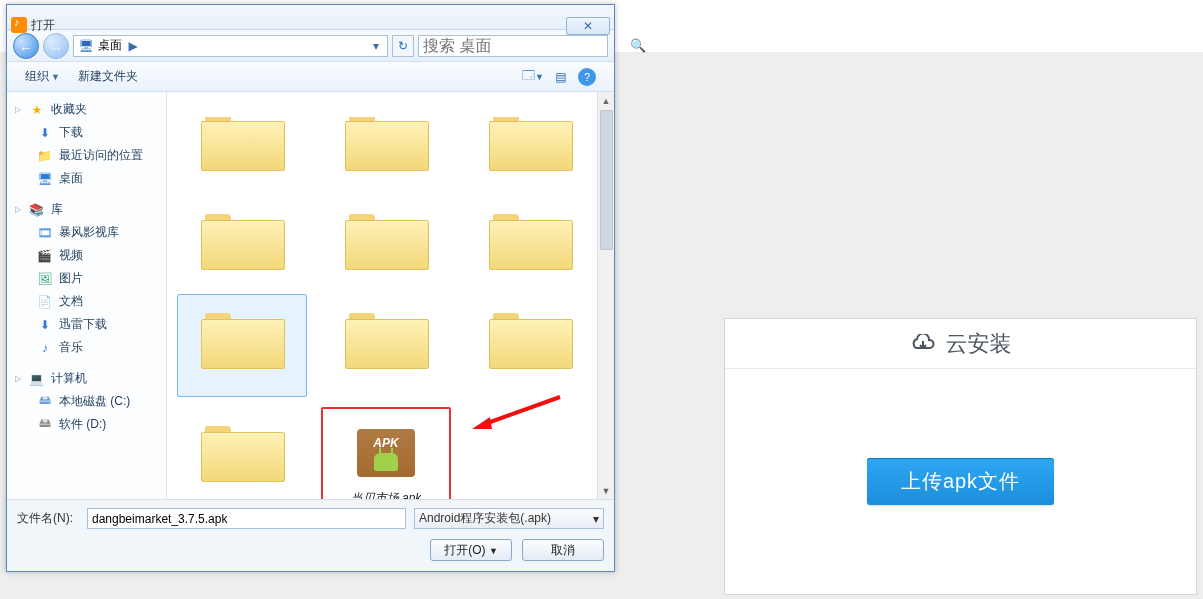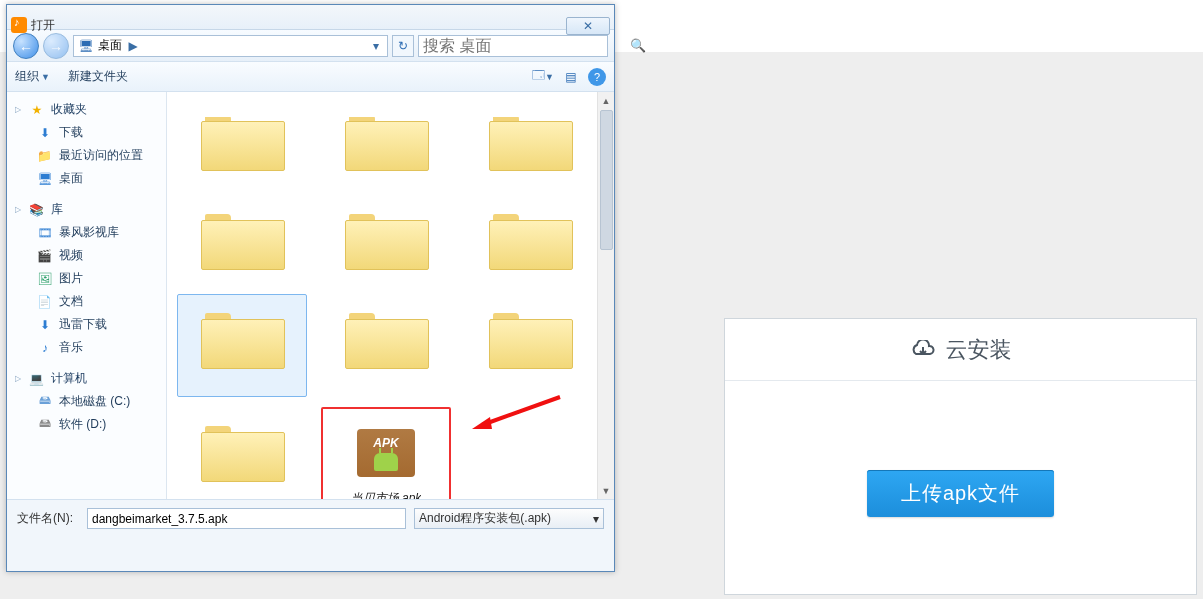--- a/index.html
+++ b/index.html
@@ -64,21 +64,21 @@
     display:flex; align-items:center; padding:0 4px; font-size:12px; color:#888;
   }
   .search input{flex:1;border:none;outline:none;font-size:16px;color:#555;background:transparent;}
   .search .mag{color:#2b6bb5;font-size:13px;}
 
   
   .dlg-toolbar{
     height:30px; border-bottom:1px solid #d3e1ef;
     background: linear-gradient(#f9fcff,#e9f2fb);
     display:flex; align-items:center; justify-content:space-between;
-    padding:0 8px; font-size:12px; color:#1f3b5a;
+    padding:0 18px; font-size:12px; color:#1f3b5a;
   }
   .tb-left{display:flex;gap:18px;}
   .tb-item{display:flex;align-items:center;gap:2px;cursor:pointer;}
   .tb-drop{font-size:9px;color:#3a6ea5;}
   .tb-right{display:flex;gap:6px;align-items:center;}
   .tb-ibtn{width:22px;height:20px;border:1px solid transparent;display:flex;align-items:center;justify-content:center;color:#2d6cb3;cursor:pointer;border-radius:2px;}
   .tb-help{width:18px;height:18px;border-radius:50%;background:#3f97e8;color:#fff;display:flex;align-items:center;justify-content:center;font-size:11px;cursor:pointer;}
 
   
   .dlg-body{display:flex; height: calc(100% - 25px - 32px - 30px - 72px);}
@@ -168,21 +168,21 @@
     background:linear-gradient(#fdfdfd,#e3ecf5);border-radius:3px;
     font-size:12px;color:#222;cursor:pointer;
   }
 
   
   .cloud{
     position:absolute; left:724px; top:318px; width:473px; height:277px;
     background:#fff; border:1px solid #cfd6dc;
   }
   .cloud-head{
-    height:62px;border-bottom:1px solid #e4e9ee;
+    height:50px;border-bottom:1px solid #e4e9ee;
     display:flex;align-items:center;justify-content:center;gap:10px;
     font-size:22px;color:#4a5560;
   }
   .cloud-head .cicon{width:26px;height:20px;position:relative;}
   .cloud-head .cicon svg{width:26px;height:20px;fill:none;stroke:#4a5560;stroke-width:2;}
   .cloud-body{height:calc(100% - 50px);display:flex;align-items:center;justify-content:center;}
   .upload-btn{
     padding:10px 34px;border:none;border-radius:3px;
     background:linear-gradient(#2ea7f3,#1c8edb);
     color:#fff;font-size:20px;letter-spacing:1px;cursor:pointer;
@@ -439,20 +439,24 @@
 
   <div class="dlg-foot">
     <div class="foot-row">
       <div class="foot-lbl">文件名(N):</div>
       <input class="foot-input" value="dangbeimarket_3.7.5.apk" style="">
       <div class="foot-select">
         <span>Android程序安装包(.apk)</span>
         <span>▾</span>
       </div>
     </div>
+    <div class="foot-btns">
+      <button class="win-btn"><span>打开(O)</span> <span style="font-size:9px">▼</span></button>
+      <button class="win-btn">取消</button>
+    </div>
   </div>
 </div>
 
 <div class="cloud">
   <div class="cloud-head">
     <span class="cicon">
       <svg viewBox="0 0 26 20">
           <path d="M6 14a5 5 0 0 1 1-9 6 6 0 0 1 12 1 4 4 0 0 1 1 8H6z"></path>
           <path d="M13 7v7m0 0l-3-3m3 3l3-3"></path>
         </svg>

